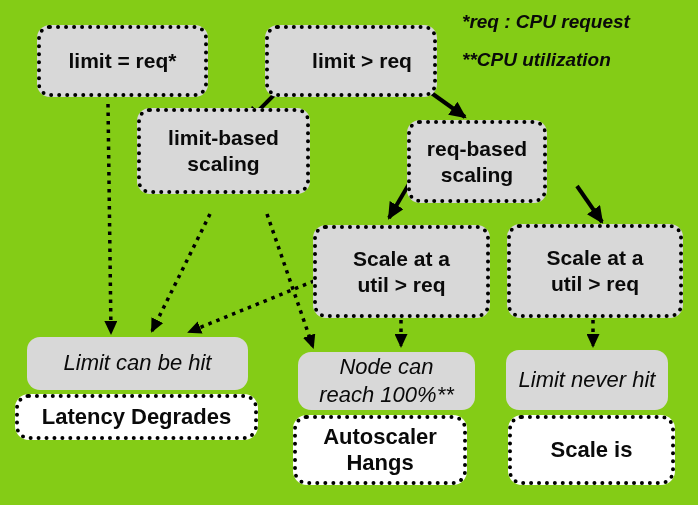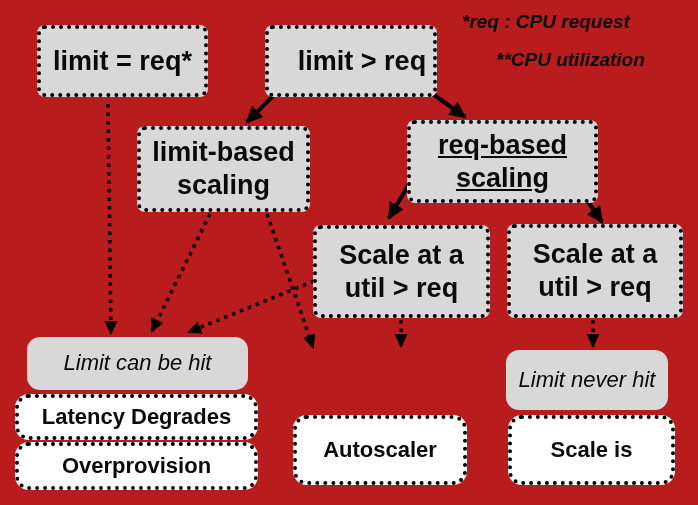--- a/index.html
+++ b/index.html
@@ -1,20 +1,20 @@
 <!DOCTYPE html>
 <html><head>
 <meta charset="utf-8">
 <style>
   html, body { margin: 0; padding: 0; background: #ffffff; }
   .stage {
     position: relative;
     width: 698px;
     height: 505px;
-    background: #b91c1c;
+    background: #84cc16;
     font-family: "Liberation Sans", sans-serif;
     overflow: hidden;
   }
   .arrow-layer {
     position: absolute;
     left: 0; top: 0;
     width: 698px; height: 505px;
     z-index: 0;
   }
   .box {
@@ -24,23 +24,23 @@
     flex-direction: column;
     align-items: center;
     justify-content: center;
     text-align: center;
     color: #0a0a0a;
     z-index: 1;
   }
   .node {
     background: #d8d8d8;
     border: 4px dotted #000000;
-    border-radius: 8px;
+    border-radius: 13px;
     font-weight: bold;
-    font-size: 27px;
+    font-size: 21px;
     line-height: 1.22;
   }
   .outcome {
     background: #d8d8d8;
     border: none;
     border-radius: 13px;
     font-style: italic;
     font-weight: normal;
     font-size: 22px;
     line-height: 1.28;
@@ -87,68 +87,70 @@
 
     <line class="d-line" x1="108" y1="104" x2="111" y2="333" marker-end="url(#mD)"></line>
     <line class="d-line" x1="210" y1="214" x2="152" y2="331" marker-end="url(#mD)"></line>
     <line class="d-line" x1="267" y1="214" x2="313" y2="347" marker-end="url(#mD)"></line>
     <line class="d-line" x1="314" y1="281" x2="189" y2="332" marker-end="url(#mD)"></line>
     <line class="d-line" x1="401" y1="320" x2="401" y2="346" marker-end="url(#mD)"></line>
     <line class="d-line" x1="593" y1="320" x2="593" y2="346" marker-end="url(#mD)"></line>
   </svg>
 
   <div class="note" style="left:462px; top:11px;">*req : CPU request</div>
-  <div class="note" style="left:462px; top:49px;margin-left:34px;">**CPU utilization</div>
+  <div class="note" style="left:462px; top:49px;">**CPU utilization</div>
 
   <div class="box node" style="left:37px; top:25px; width:171px; height:72px;">
     <span>limit = req*</span>
   </div>
 
   <div class="box node" style="left:265px; top:25px; width:172px; height:72px;padding-left:22px;">
     <span>limit &gt; req</span>
   </div>
 
-  <div class="box node" style="left:137px; top:126px; width:173px; height:86px;">
+  <div class="box node" style="left:137px; top:108px; width:173px; height:86px;">
     <span>limit-based</span>
     <span>scaling</span>
   </div>
 
-  <div class="box node" style="left:407px; top:120px; width:191px; height:83px;text-decoration:underline;">
+  <div class="box node" style="left:407px; top:120px; width:140px; height:83px;">
     <span>req-based</span>
     <span>scaling</span>
   </div>
 
   <div class="box node" style="left:313px; top:225px; width:177px; height:93px;">
     <span>Scale at a</span>
     <span>util &gt; req</span>
   </div>
 
   <div class="box node" style="left:507px; top:224px; width:176px; height:94px;">
     <span>Scale at a</span>
     <span>util &gt; req</span>
   </div>
 
   <div class="box outcome" style="left:27px; top:337px; width:221px; height:53px;align-items:center;">
     <span>Limit can be hit</span>
   </div>
 
+  <div class="box outcome" style="left:298px; top:352px; width:177px; height:58px;">
+    <span>Node can</span>
+    <span>reach 100%**</span>
+  </div>
 
   <div class="box outcome" style="left:506px; top:350px; width:162px; height:60px;align-items:center;">
     <span>Limit never hit</span>
   </div>
 
   <div class="box result" style="left:15px; top:394px; width:243px; height:46px;justify-content:center;">
     <span>Latency Degrades</span>
   </div>
 
-  <div class="box result" style="left:15px; top:442px; width:243px; height:48px;">
-    <span>Overprovision</span>
-  </div>
 
   <div class="box result" style="left:293px; top:415px; width:174px; height:70px;text-align:right;">
     <span>Autoscaler</span>
+    <span>Hangs</span>
   </div>
 
   <div class="box result" style="left:508px; top:415px; width:167px; height:70px;">
     <span>Scale is</span>
   </div>
 
 </div>
 
 </body></html>

